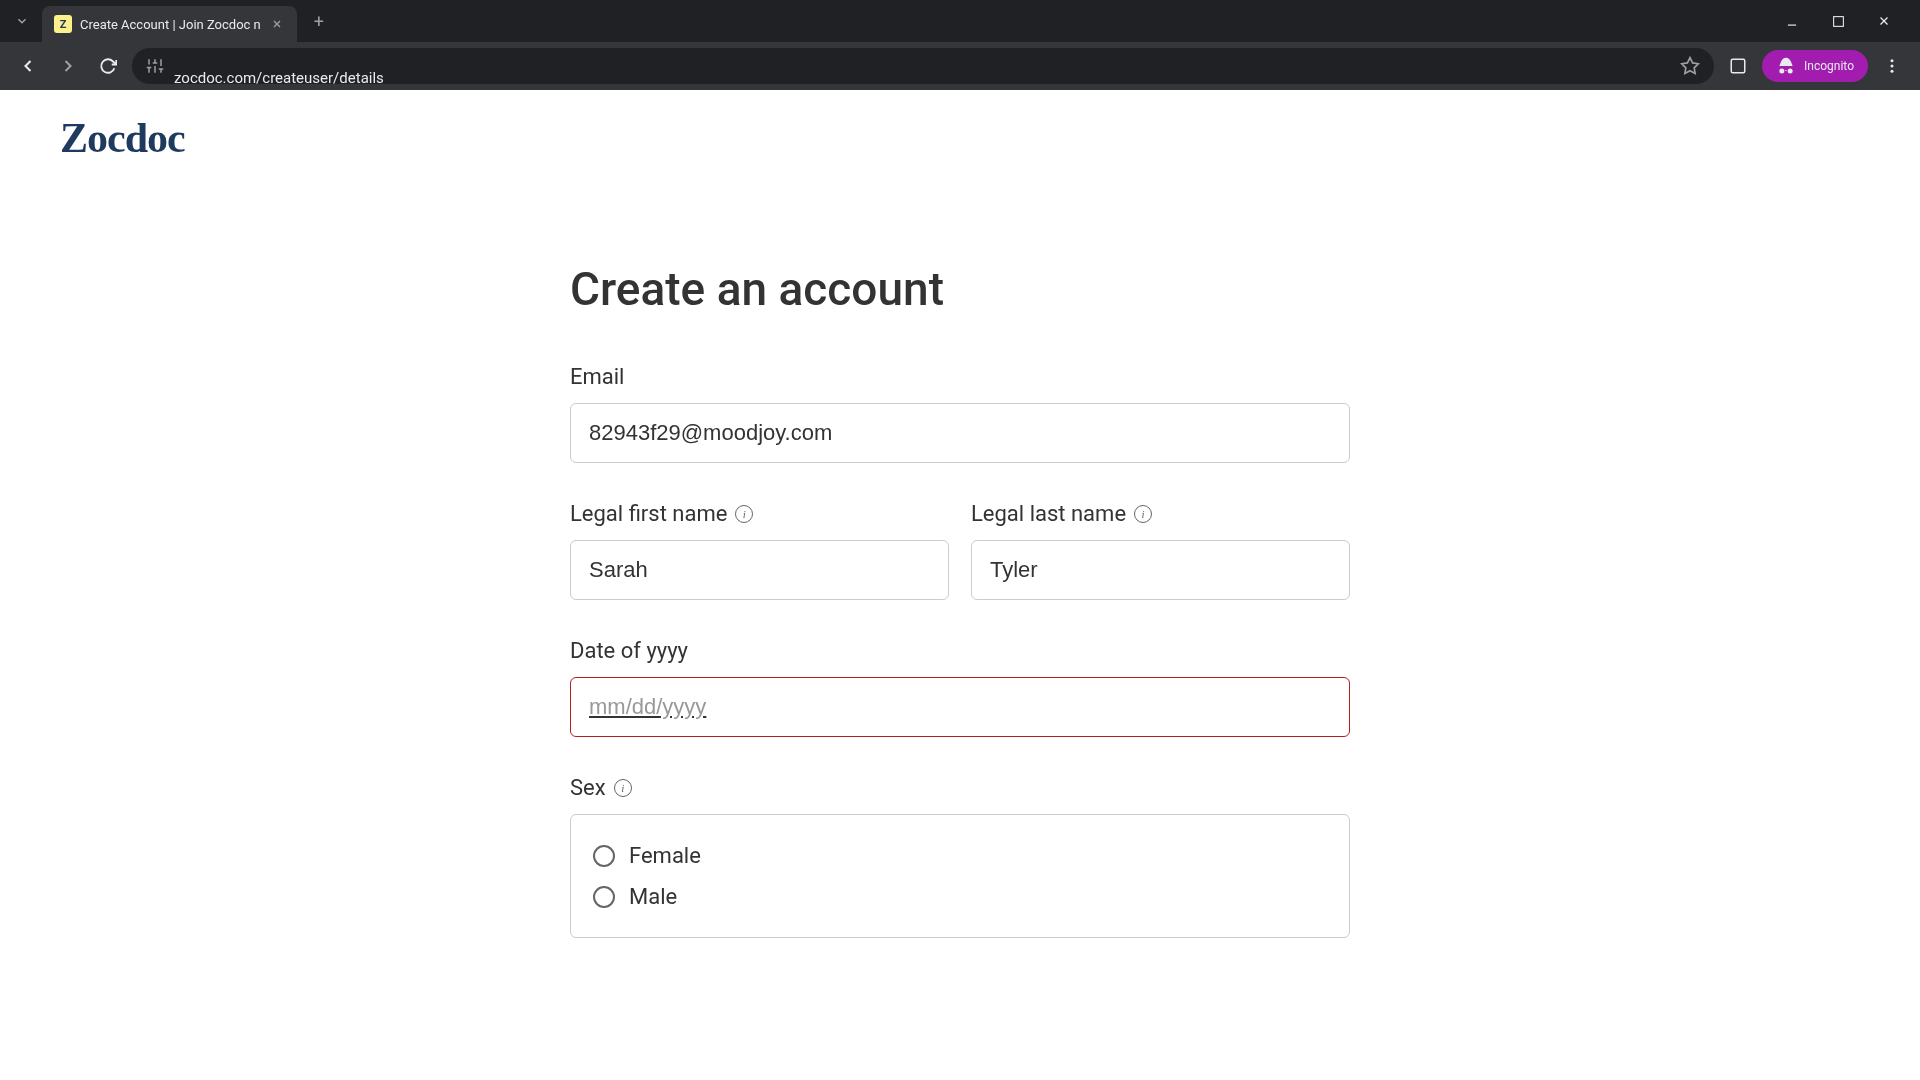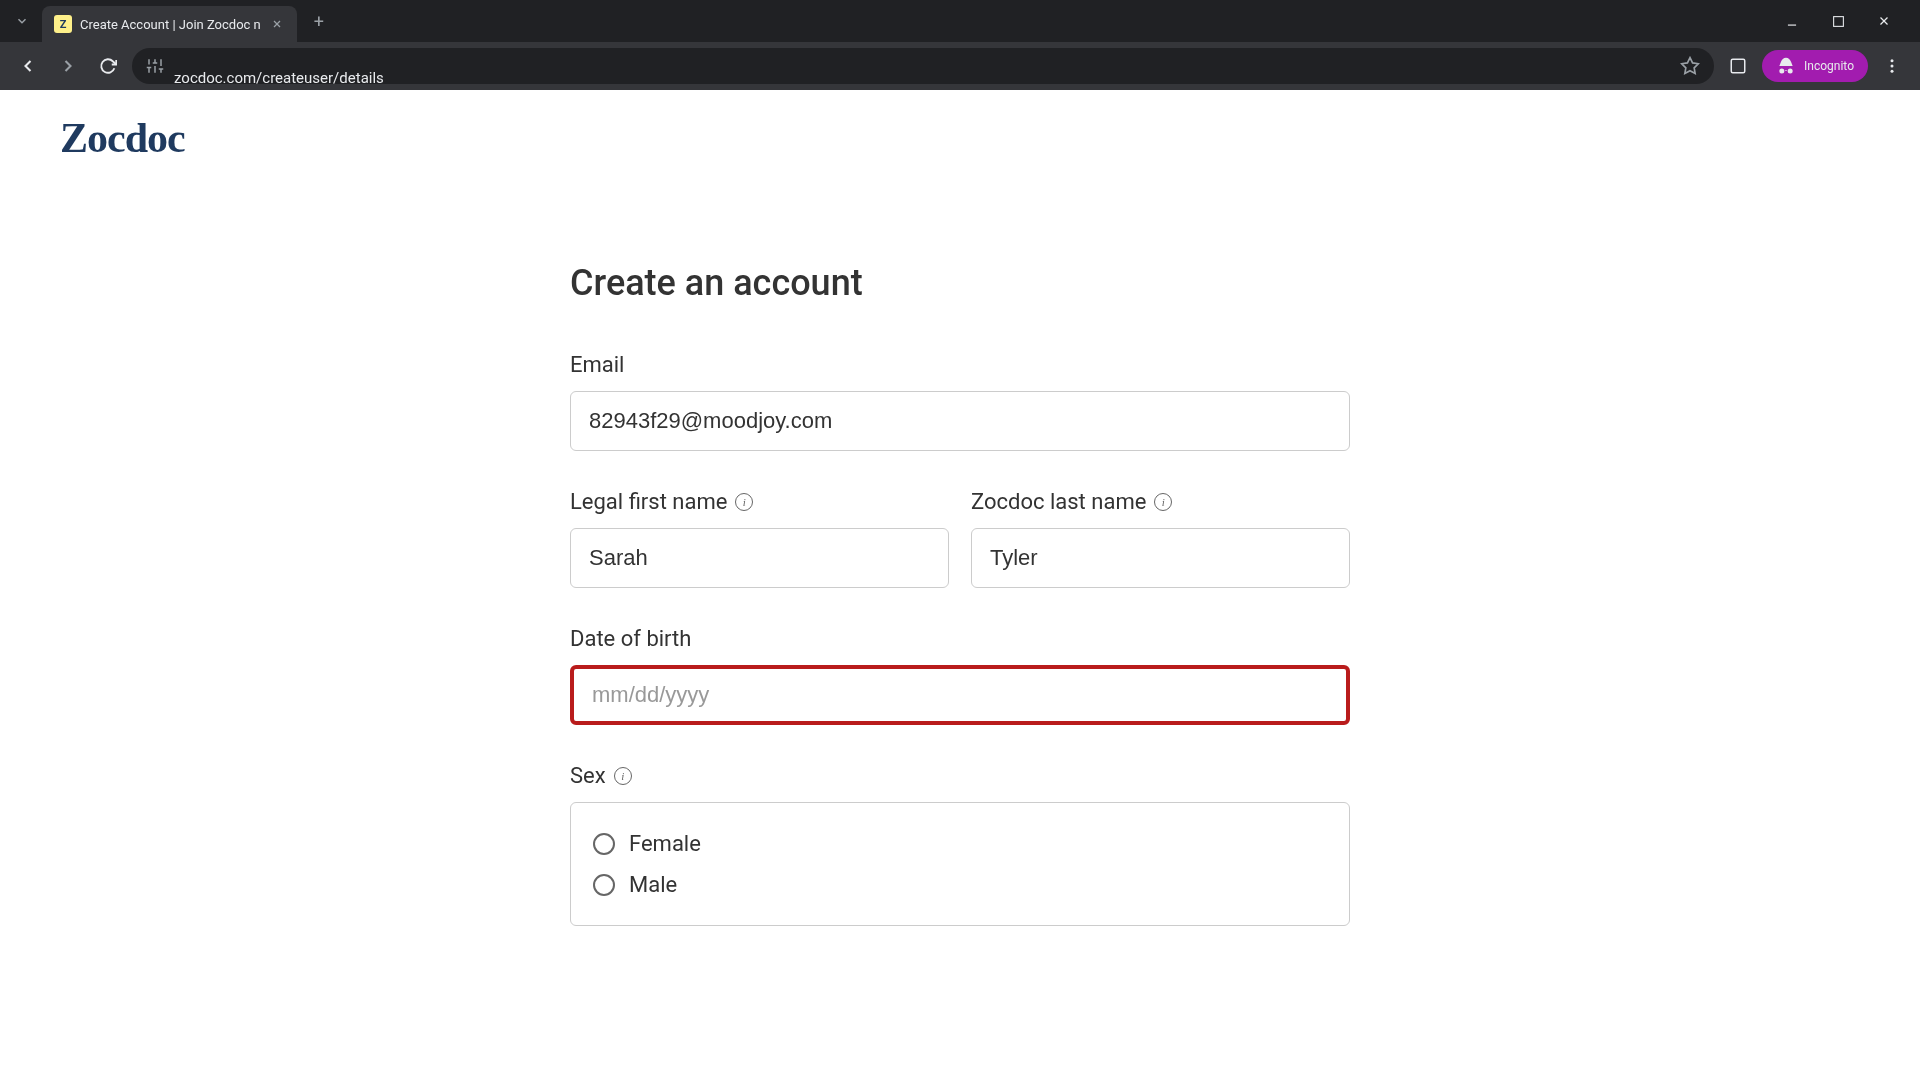--- a/index.html
+++ b/index.html
@@ -27,28 +27,28 @@
     
     
     .page { background: #fff; height: calc(1080px - 90px); overflow-y: auto; position: relative; }
     .page::-webkit-scrollbar { width: 16px; }
     .page::-webkit-scrollbar-track { background: #f1f1f1; }
     .page::-webkit-scrollbar-thumb { background: #c1c1c1; border-radius: 8px; }
     
     .logo { font-family: Liberation Serif, serif; font-size: 42px; font-weight: 600; color: #1f3a5f; padding: 24px 0 0 60px; letter-spacing: -1px; }
     
     .form-container { max-width: 820px; margin: 100px auto 0; padding: 0 20px; }
-    .form-title { font-size: 36px; font-weight: 500; color: #333; margin-bottom: 48px; }
+    .form-title { font-size: 46px; font-weight: 500; color: #333; margin-bottom: 48px; }
     
     .form-group { margin-bottom: 32px; margin-top: 38px; }
     .form-label { display: flex; align-items: center; gap: 8px; font-size: 22px; color: #333; margin-bottom: 14px; font-weight: 400; }
     .info-icon { width: 18px; height: 18px; border: 1.5px solid #666; border-radius: 50%; display: inline-flex; align-items: center; justify-content: center; font-size: 11px; color: #666; font-family: Georgia, serif; font-style: italic; cursor: help; }
     
     .text-input { width: 100%; height: 60px; border: 1px solid #ccc; border-radius: 6px; padding: 13px 18px; font-size: 22px; color: #333; outline: none; }
-    .text-input.focused { border: 4px solid #b91c1c; }
+    .text-input.focused { border: 1px solid #b91c1c; text-decoration: underline; }
     .text-input::placeholder { color: #999; }
     
     .name-row { display: flex; gap: 22px; align-items: center; }
     .name-col { flex: 1; }
     
     .radio-box { border: 1px solid #ccc; border-radius: 6px; padding: 20px 22px; }
     .radio-option { display: flex; align-items: center; gap: 14px; padding: 8px 0; cursor: pointer; }
     .radio-circle { width: 22px; height: 22px; border: 2px solid #666; border-radius: 50%; flex-shrink: 0; }
     .radio-label { font-size: 22px; color: #333; }
     
@@ -170,29 +170,29 @@
     <div class="form-group name-row">
       <div class="name-col">
         <label class="form-label">
           <span>Legal first name</span>
           <span class="info-icon">i</span>
         </label>
         <input type="text" class="text-input" value="Sarah" style="">
       </div>
       <div class="name-col">
         <label class="form-label">
-          <span>Zocdoc last name</span>
+          <span>Legal last name</span>
           <span class="info-icon">i</span>
         </label>
         <input type="text" class="text-input" value="Tyler" style="">
       </div>
     </div>
 
     <div class="form-group">
-      <label class="form-label">Date of birth</label>
+      <label class="form-label">Date of yyyy</label>
       <input type="text" class="text-input focused" placeholder="mm/dd/yyyy" style="">
     </div>
 
     <div class="form-group">
       <label class="form-label">
         <span>Sex</span>
         <span class="info-icon">i</span>
       </label>
       <div class="radio-box">
         <div class="radio-option">

